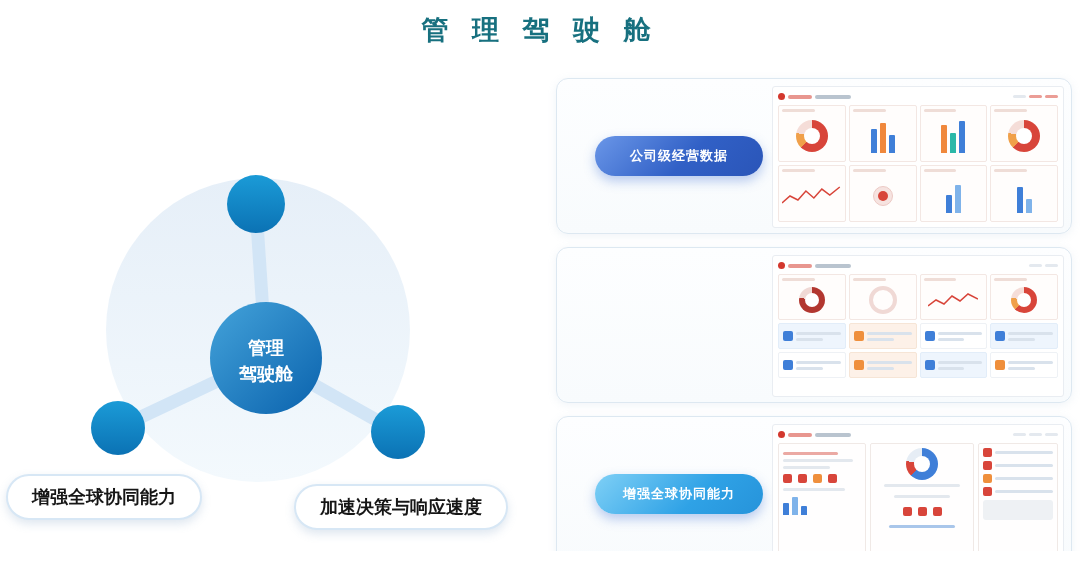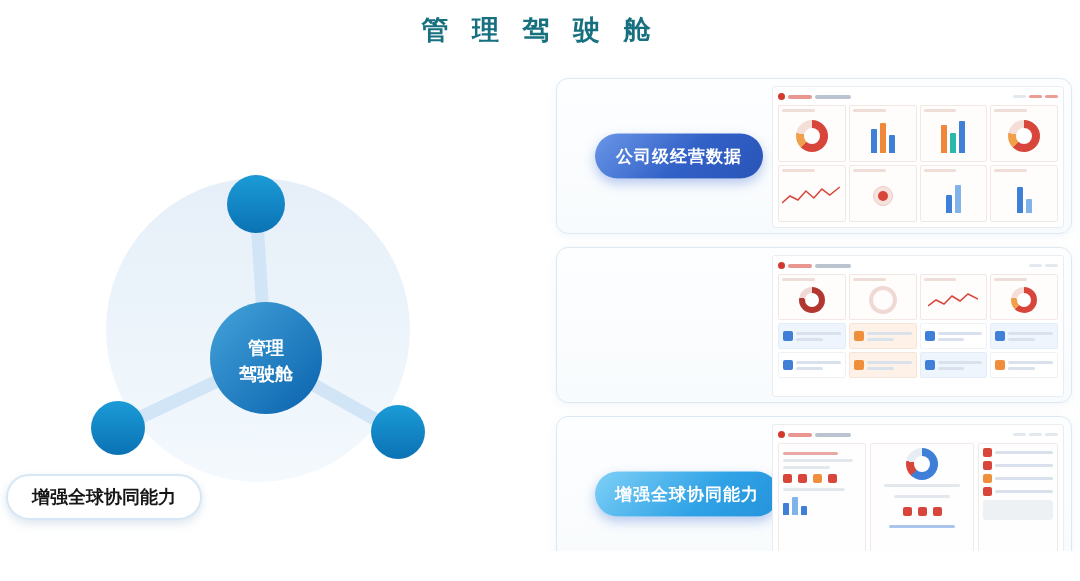--- a/index.html
+++ b/index.html
@@ -21,21 +21,21 @@
   .pill-top { left:152px; top:48px; }
   .pill-bl  { left:6px;   top:416px;font-family:Liberation Serif, serif; }
   .pill-br  { left:294px; top:426px; }
 
   
   .cards { position:absolute; left:556px; top:78px; width:516px; }
   .card { position:relative; height:156px; margin-bottom:13px; background:linear-gradient(180deg,#fdfeff,#f8fbfd);
           border:1px solid #dde8f1; border-radius:12px; box-shadow:0 2px 8px rgba(150,175,205,.14); }
   .card-pill { position:absolute; left:38px; top:50%; transform:translateY(-50%);
                min-width:168px; text-align:center; padding:11px 20px; border-radius:24px;
-               color:#fff; font-weight:bold; font-size:17px; letter-spacing:1px;
+               color:#fff; font-weight:bold; font-size:13px; letter-spacing:1px;
                box-shadow:0 5px 12px rgba(55,105,210,.35); }
   .grad-1 { background:linear-gradient(135deg,#6a97e8 0%,#3160c6 55%,#2a55b8 100%); }
   .grad-2 { background:linear-gradient(135deg,#7ab4f0 0%,#3d82d8 60%,#3373cc 100%); }
   .grad-3 { background:linear-gradient(135deg,#7fd0f6 0%,#2fa2e6 60%,#2693da 100%); }
 
   
   .thumb { position:absolute; right:7px; top:7px; width:292px; height:142px; background:#fff;
            border:1px solid #e9edf2; border-radius:3px; padding:4px 5px; overflow:hidden; }
   .t-head { display:flex; align-items:center; gap:3px; height:11px; margin-bottom:3px; }
   .t-logo { width:7px; height:7px; border-radius:50%; background:#d3382e; flex:0 0 auto; }
@@ -126,20 +126,21 @@
       <circle cx="256" cy="146" r="29" fill="url(#ballGrad)"></circle>
       <circle cx="118" cy="370" r="27" fill="url(#ballGrad)"></circle>
       <circle cx="398" cy="374" r="27" fill="url(#ballGrad)"></circle>
 
       <circle cx="266" cy="300" r="56" fill="url(#centerGrad)"></circle>
       <text x="266" y="296" text-anchor="middle" fill="#ffffff" font-size="18" font-weight="bold">管理</text>
       <text x="266" y="322" text-anchor="middle" fill="#ffffff" font-size="18" font-weight="bold">驾驶舱</text>
     </svg>
 
     <div class="pill pill-bl">增强全球协同能力</div>
+    <div class="pill pill-br">加速决策与响应速度</div>
   </div>
 
   <div class="cards">
 
     <div class="card">
       <div class="card-pill grad-1">公司级经营数据</div>
       <div class="thumb">
         <div class="t-head">
           <span class="t-logo"></span>
           <span class="t-redbar"></span>

